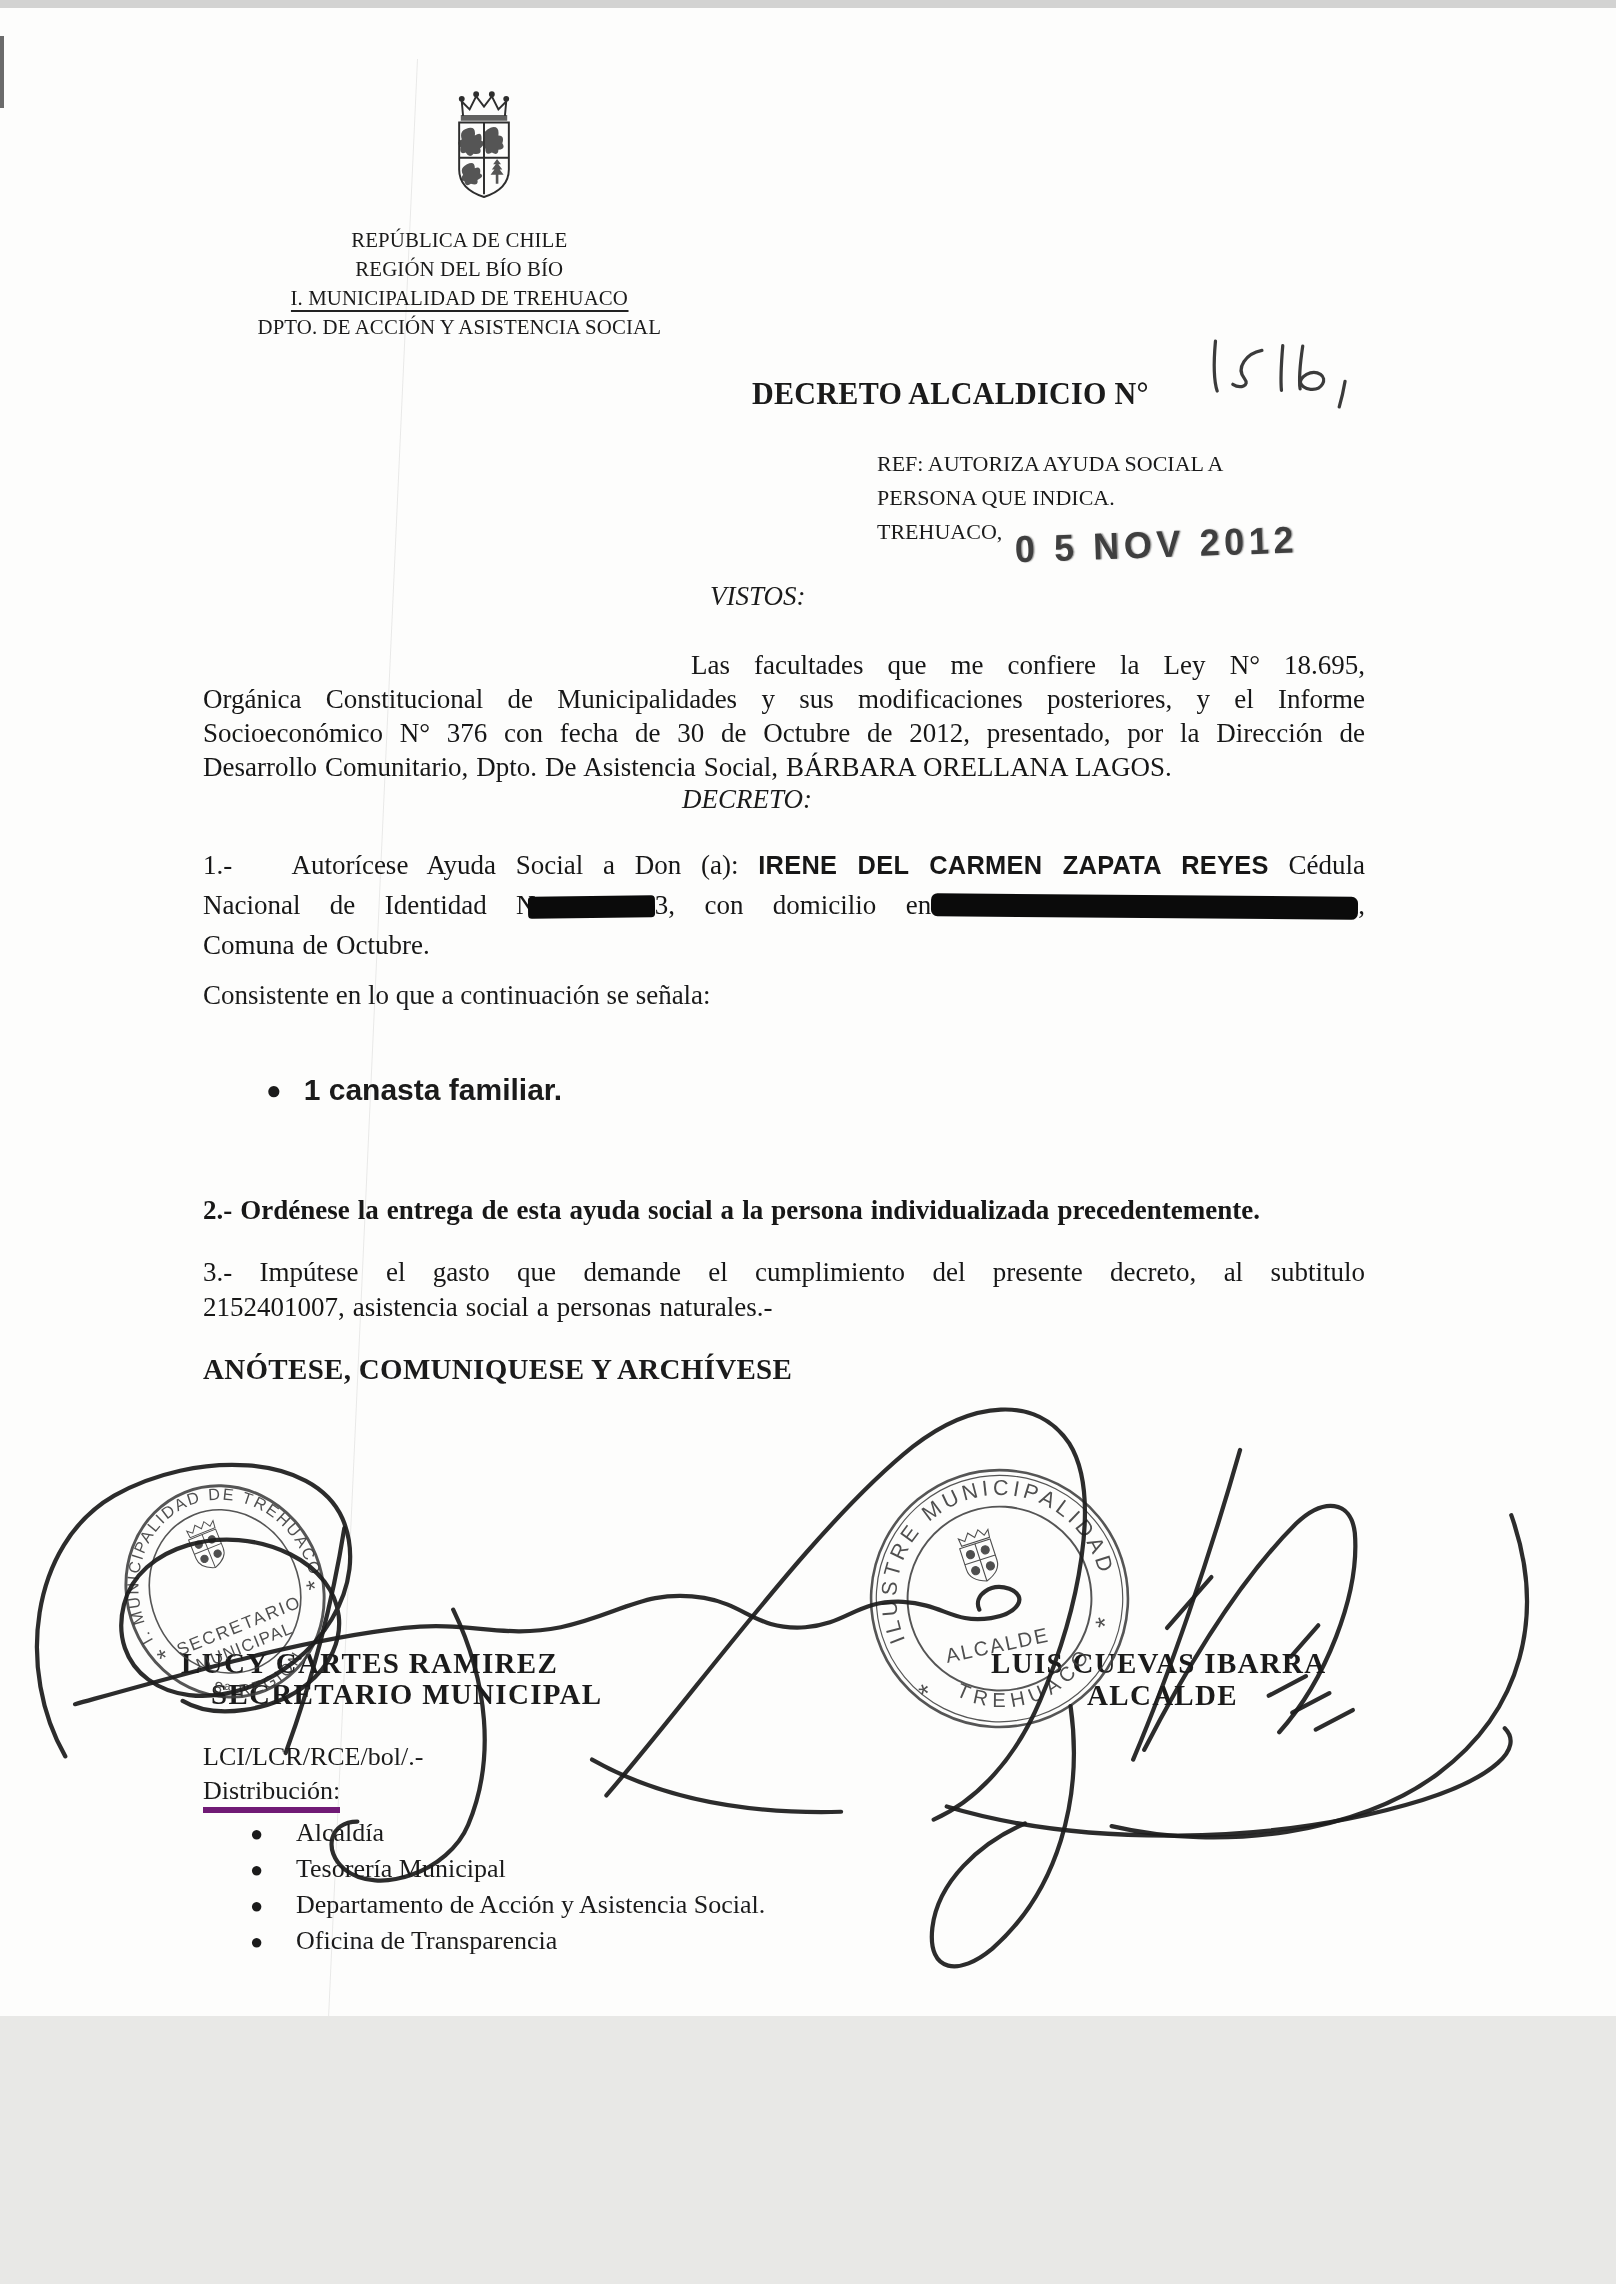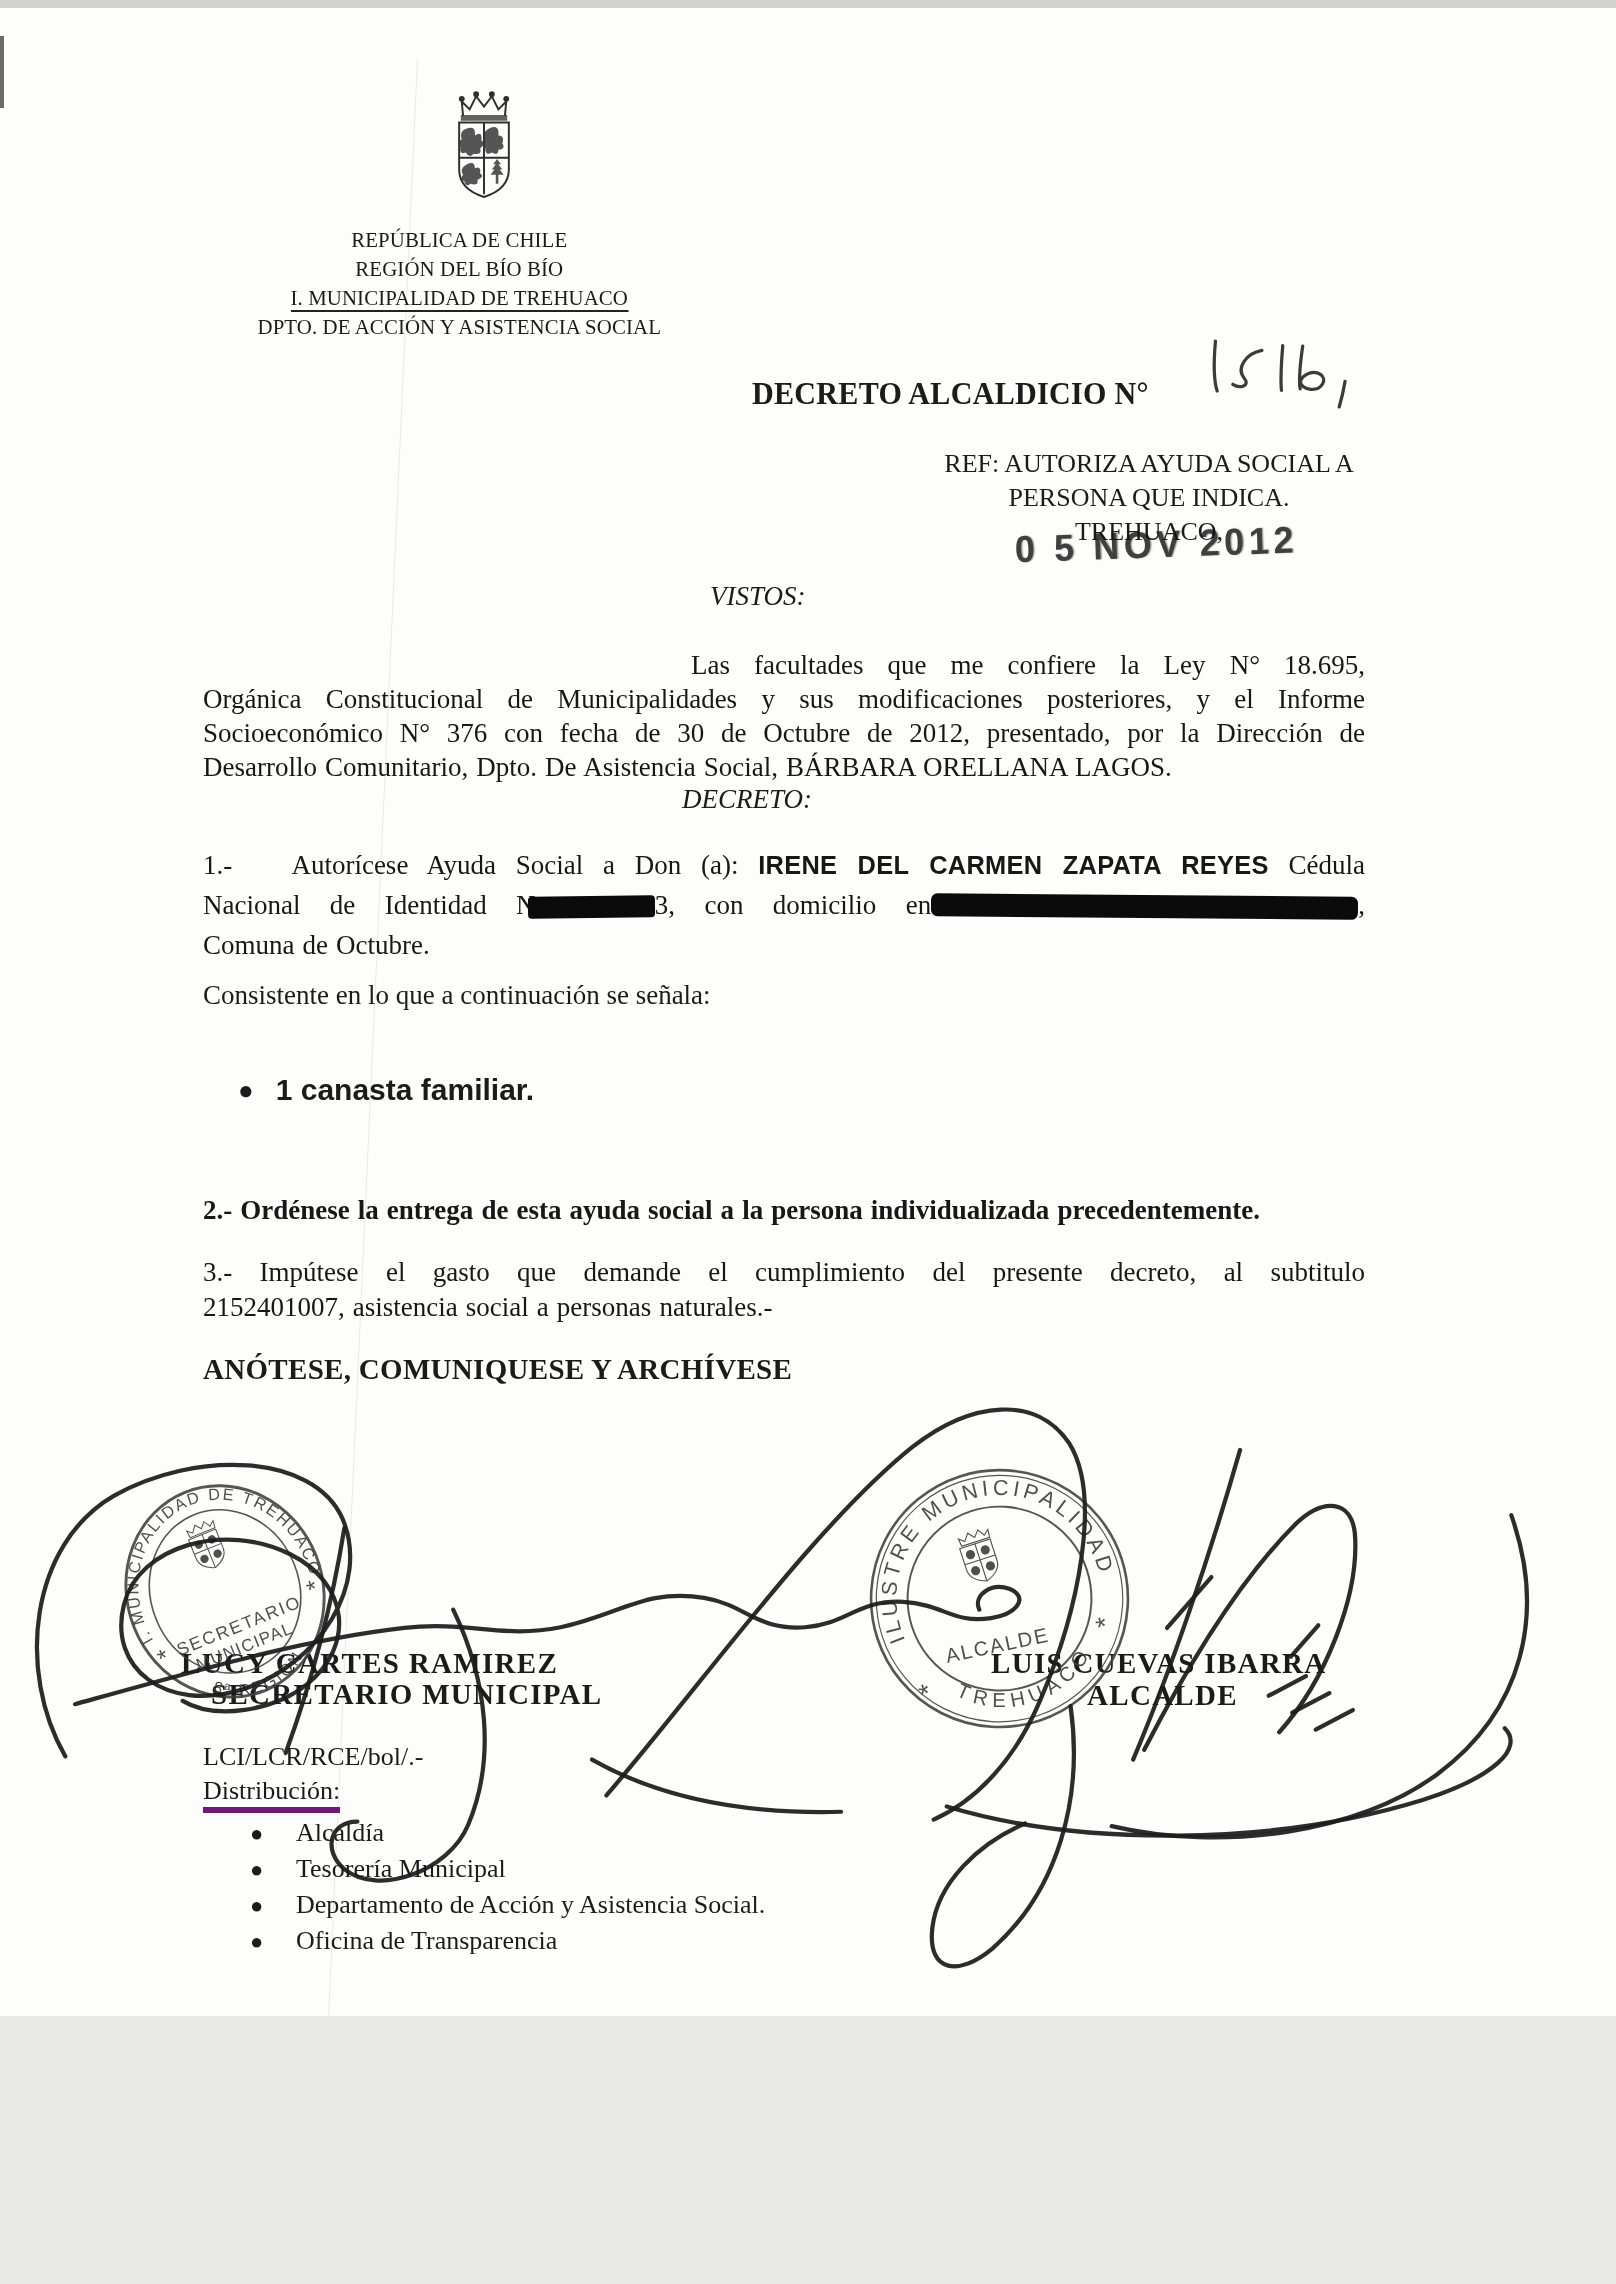--- a/index.html
+++ b/index.html
@@ -16,21 +16,21 @@
   
   .hdr{left:257px;top:226px;width:417px;text-align:center;font-size:21.5px;line-height:29px;
     letter-spacing:0.1px;transform:scaleX(.97);transform-origin:left top;white-space:nowrap;}
   .hdr .u{border-bottom:2px solid #222;padding-bottom:0px;}
   .hdr div{height:29px;}
   
   .title{left:752px;top:376px;font-size:31px;font-weight:bold;letter-spacing:0.3px;
     transform:scaleX(.97);transform-origin:left top;white-space:nowrap;}
   .hand-num{left:1181px;top:314px;width:225px;height:127px;}
   
-  .ref{left:908px;top:447px;width:482px;font-size:26px;line-height:34px;white-space:nowrap;text-align:center;}
+  .ref{left:877px;top:447px;width:482px;font-size:22px;line-height:34px;white-space:nowrap;}
   .datestamp{left:1014px;top:528px;font-family:"Liberation Sans",sans-serif;font-weight:bold;
     font-size:36px;letter-spacing:4.6px;color:#161616;opacity:.82;white-space:nowrap;
     transform:rotate(-2deg) scaleY(1.04);transform-origin:left top;
     text-shadow:1.3px 0 1.3px rgba(25,25,25,.55);}
   .lbl{font-size:27px;font-weight:normal;font-style:italic;white-space:nowrap;}
   .vistos{left:710px;top:581px;}
   .decreto{left:682px;top:784px;}
   
   .para{width:1162px;font-size:27px;line-height:34px;color:#171717;word-spacing:1.3px;}
   .p-vistos{left:203px;top:648px;}
@@ -39,21 +39,21 @@
   .just{text-align:justify;text-align-last:justify;}
   .indent1{padding-left:488px;box-sizing:border-box;}
   .bsans{font-family:"Liberation Sans",sans-serif;font-weight:bold;font-size:25.4px;letter-spacing:0.3px;}
   .redact{display:inline-block;background:#0b0b0b;vertical-align:-3.9px;border-radius:3.9px;}
   .r1{width:127px;height:21.5px;margin-left:-7.8px;transform:rotate(-.7deg);}
   .r2{width:427px;height:23px;transform:rotate(.5deg);border-radius:6.5px;}
   .single{left:203px;top:980px;font-size:27px;white-space:nowrap;}
   .p-art2{left:203px;top:1193px;font-weight:bold;}
   .p-art3{left:203px;top:1255px;line-height:35px;}
   
-  .benefit{left:238px;top:1073px;font-family:"Liberation Sans",sans-serif;font-weight:bold;
+  .benefit{left:266px;top:1073px;font-family:"Liberation Sans",sans-serif;font-weight:bold;
     font-size:30px;white-space:nowrap;}
   .benefit .dot{font-size:26px;margin-right:22px;vertical-align:1.3px;}
   .closing{left:203px;top:1353px;font-size:29px;font-weight:bold;letter-spacing:0.3px;white-space:nowrap;}
   
   .nameblk{font-size:29px;font-weight:bold;line-height:31px;letter-spacing:1.3px;white-space:nowrap;}
   .sec-name{left:181px;top:1648px;}
   .sec-role{left:211px;top:1679px;}
   .may-name{left:991px;top:1648px;}
   .may-role{left:1087px;top:1680px;}
   

